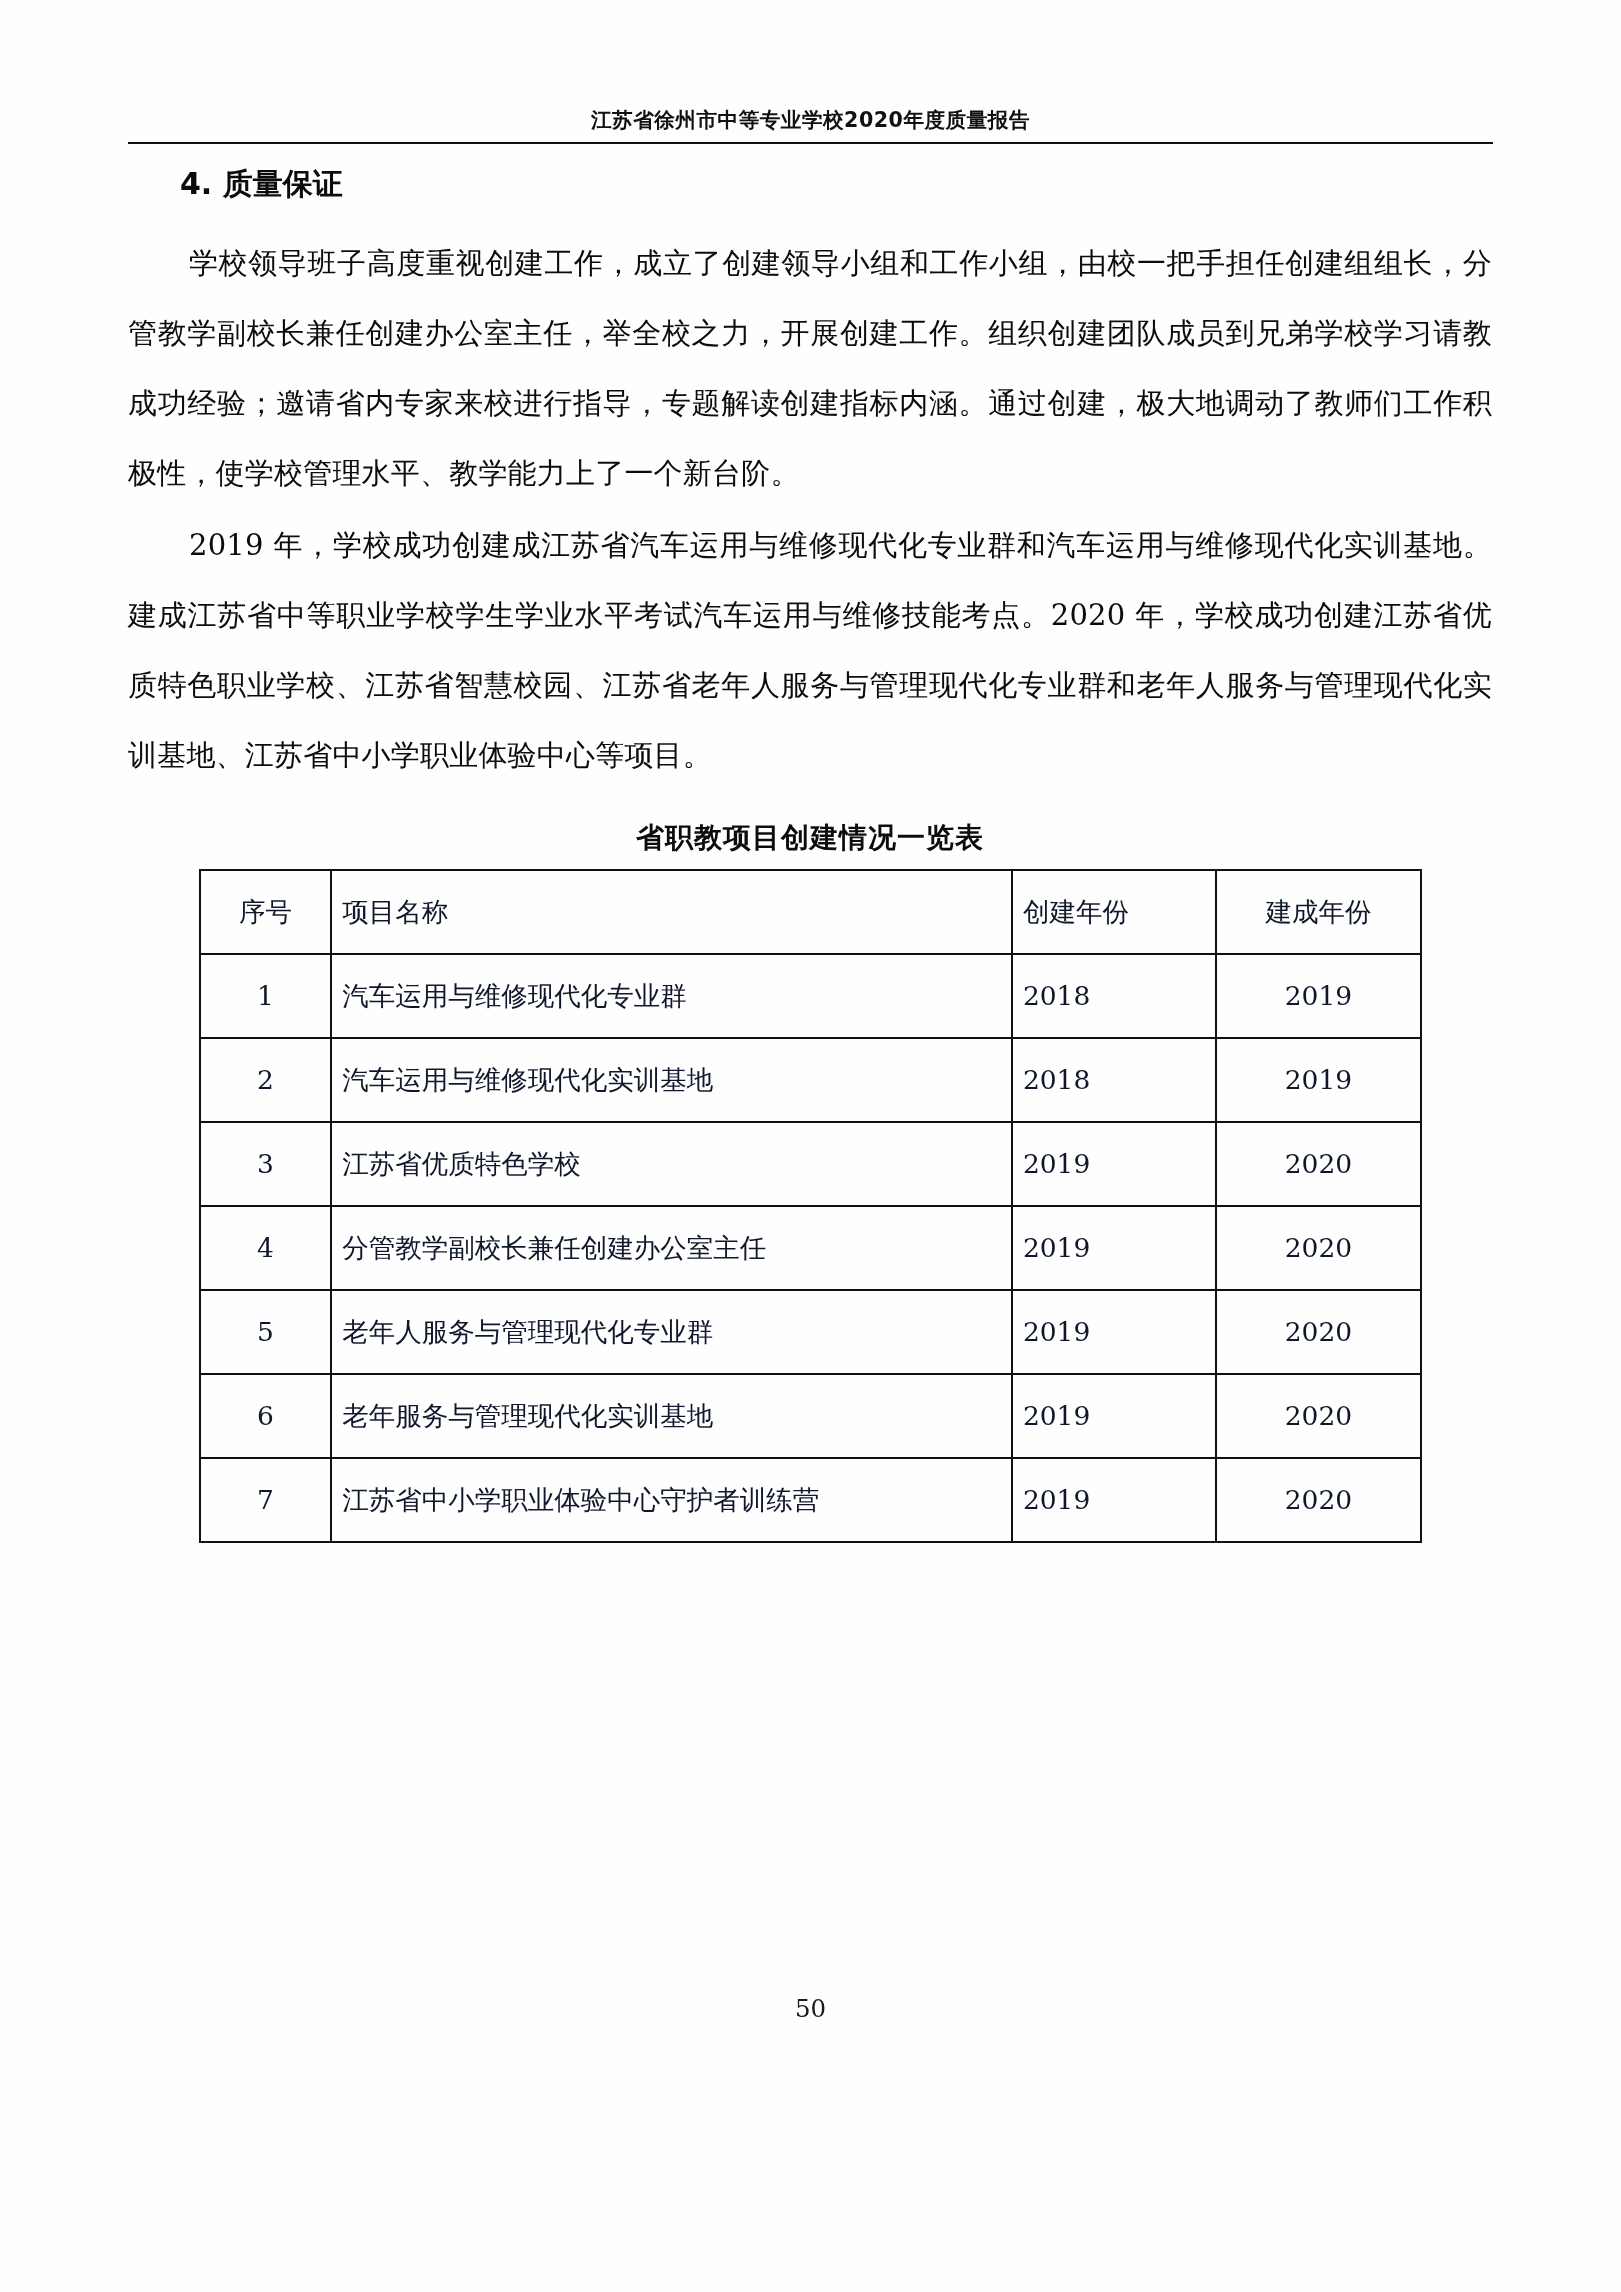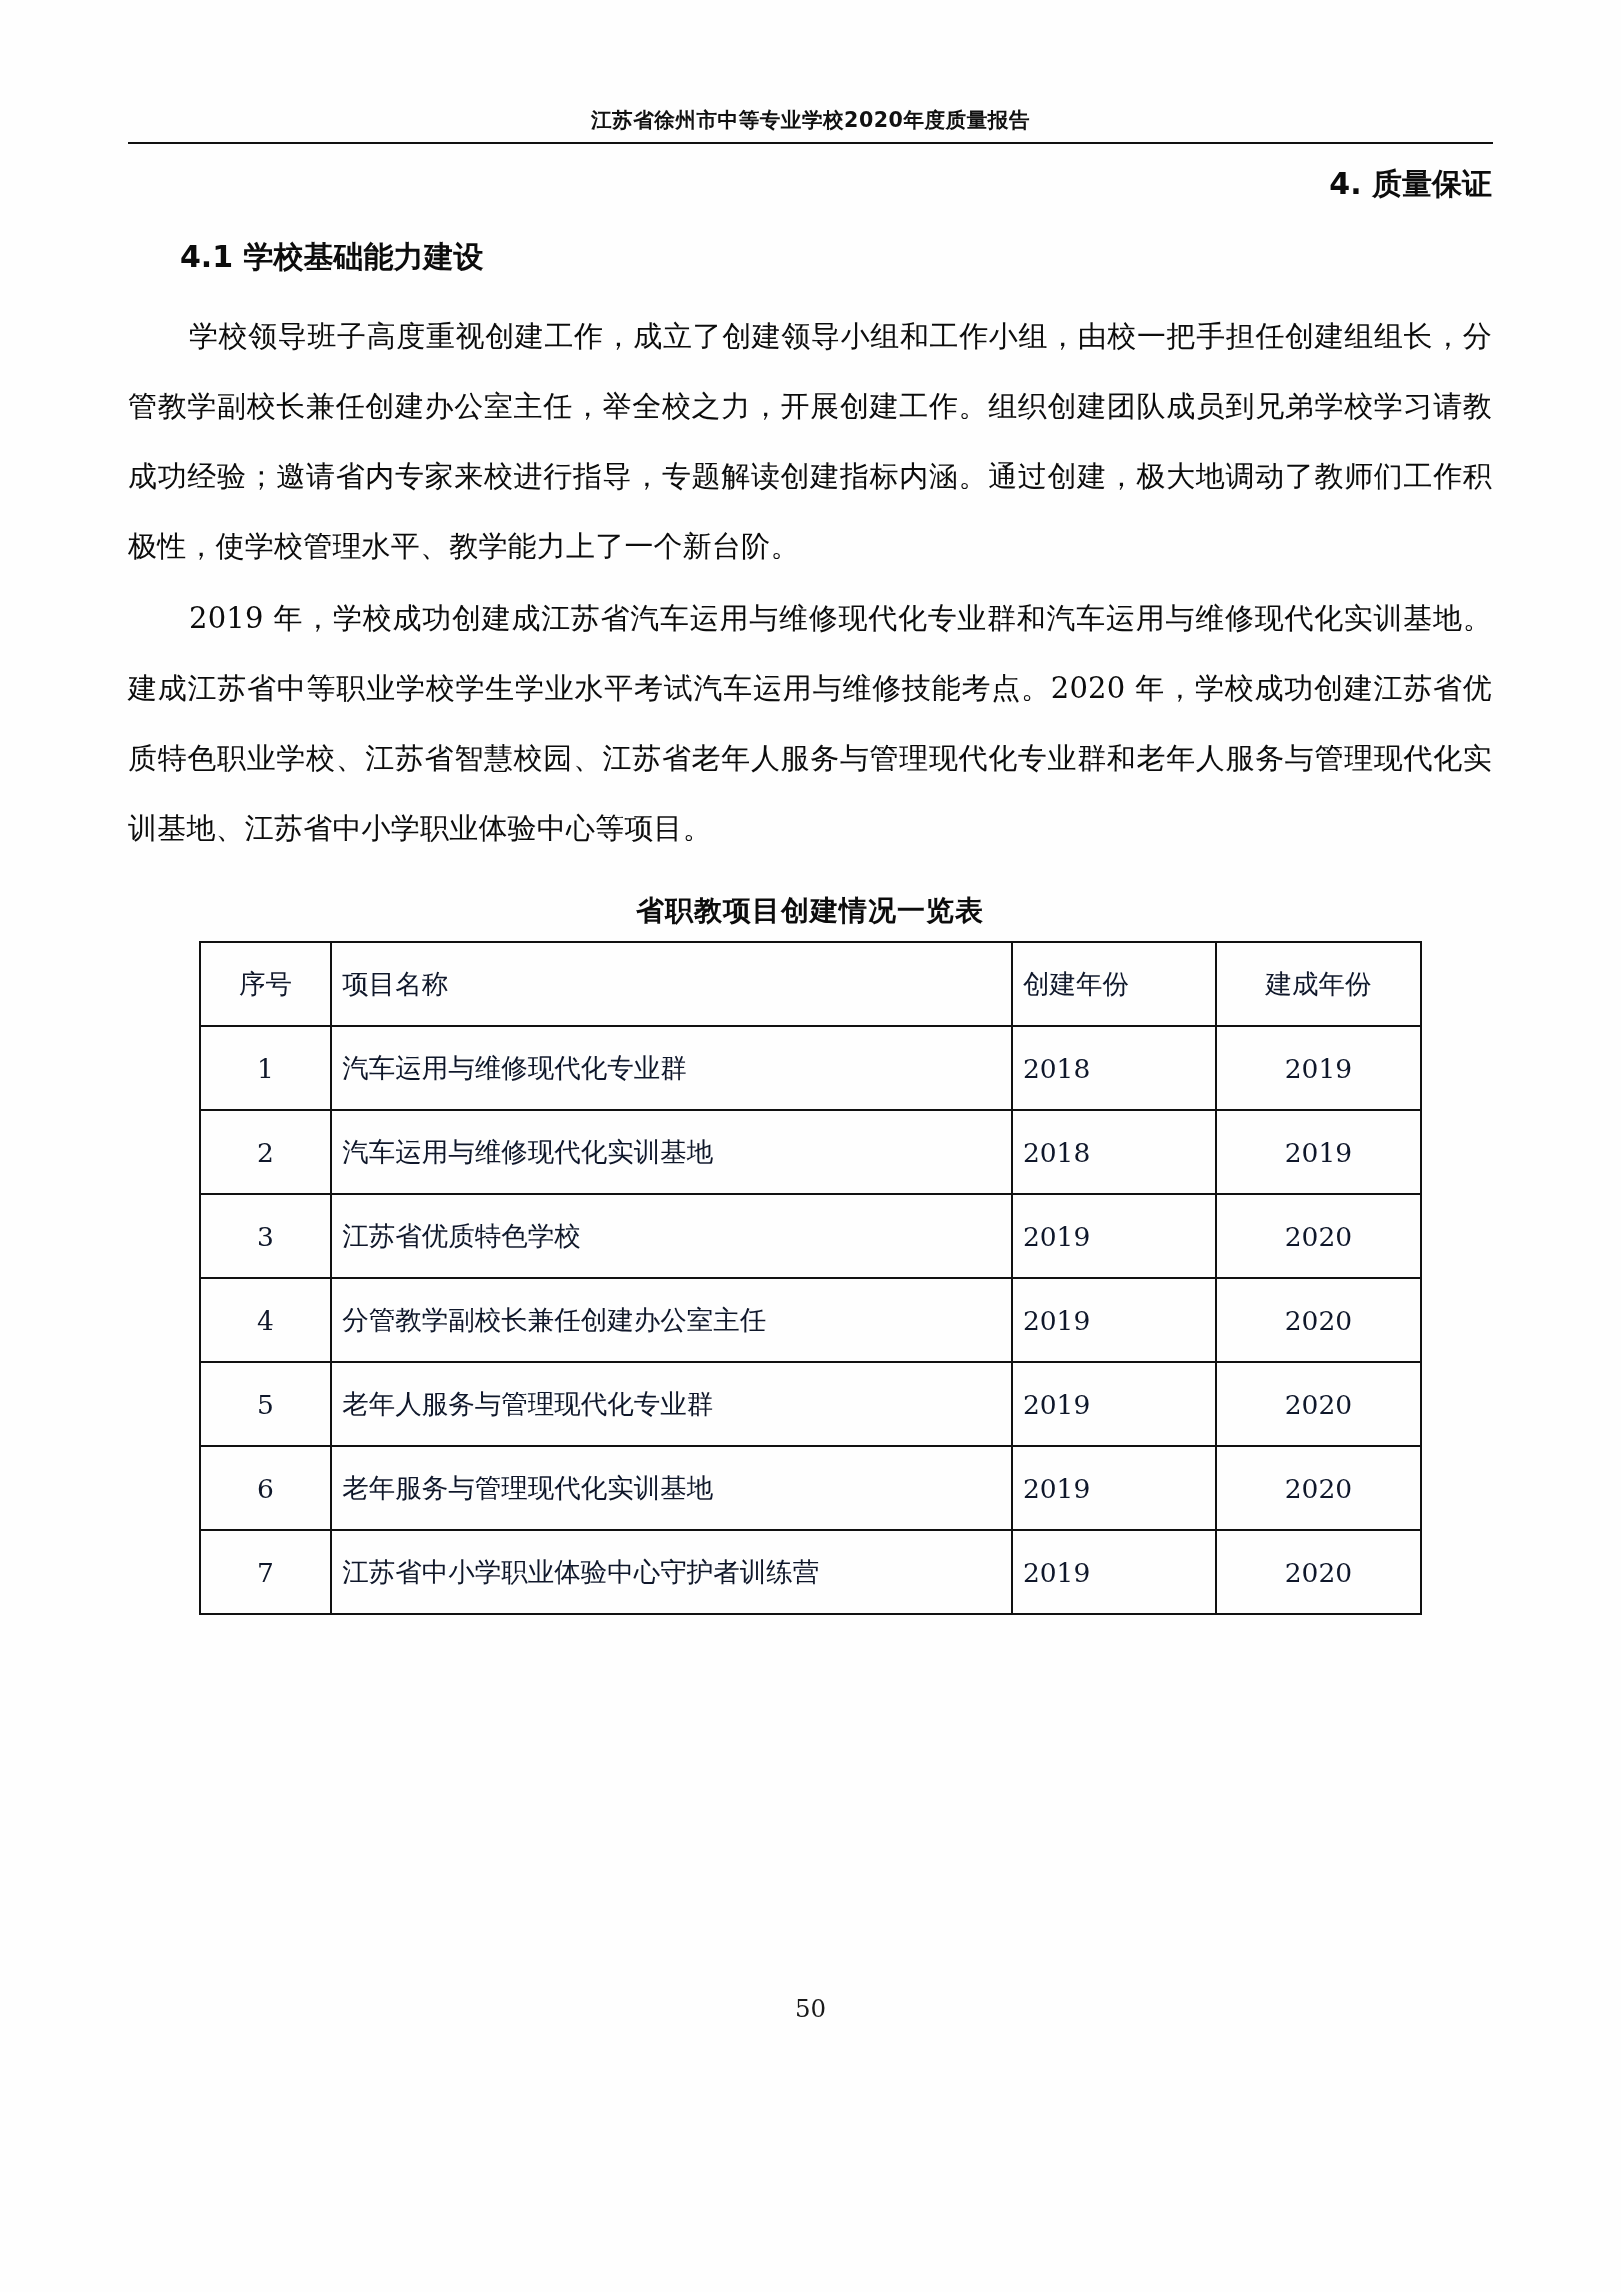--- a/index.html
+++ b/index.html
@@ -55,21 +55,21 @@
 
   h2.sec-heading {
     font-family: "DejaVu Sans", "Liberation Sans", sans-serif;
     font-weight: bold;
     font-size: 30px;
     margin: 0;
     padding: 0 0 0 52px;
     line-height: 1.25;
     color: #0c0c0c;
   }
-  .sec-heading.lvl1 { margin-top: 0px; text-align: right; }
+  .sec-heading.lvl1 { margin-top: 0px; }
   .sec-heading.lvl2 { margin-top: 35px; }
 
   p.body-par {
     font-family: "DejaVu Serif", "Liberation Serif", serif;
     font-size: 29px;
     line-height: 70px;
     margin: 0;
     text-align: justify;
     text-justify: inter-ideograph;
     text-indent: 61px;
@@ -135,21 +135,20 @@
 
   <div class="doc-header">
     <div class="doc-header-title">江苏省徐州市中等专业学校2020年度质量报告</div>
     <div class="header-rule"></div>
   </div>
 
   <div class="content">
 
     <h2 class="sec-heading lvl1">4. 质量保证</h2>
 
-    <h2 class="sec-heading lvl2">4.1 学校基础能力建设</h2>
 
     <p class="body-par first">学校领导班子高度重视创建工作，成立了创建领导小组和工作小组，由校一把手担任创建组组长，分管教学副校长兼任创建办公室主任，举全校之力，开展创建工作。组织创建团队成员到兄弟学校学习请教成功经验；邀请省内专家来校进行指导，专题解读创建指标内涵。通过创建，极大地调动了教师们工作积极性，使学校管理水平、教学能力上了一个新台阶。</p>
 
     <p class="body-par second">2019 年，学校成功创建成江苏省汽车运用与维修现代化专业群和汽车运用与维修现代化实训基地。建成江苏省中等职业学校学生学业水平考试汽车运用与维修技能考点。2020 年，学校成功创建江苏省优质特色职业学校、江苏省智慧校园、江苏省老年人服务与管理现代化专业群和老年人服务与管理现代化实训基地、江苏省中小学职业体验中心等项目。</p>
 
     <div class="table-title">省职教项目创建情况一览表</div>
 
     <table class="proj-table">
       <thead>
         <tr>

